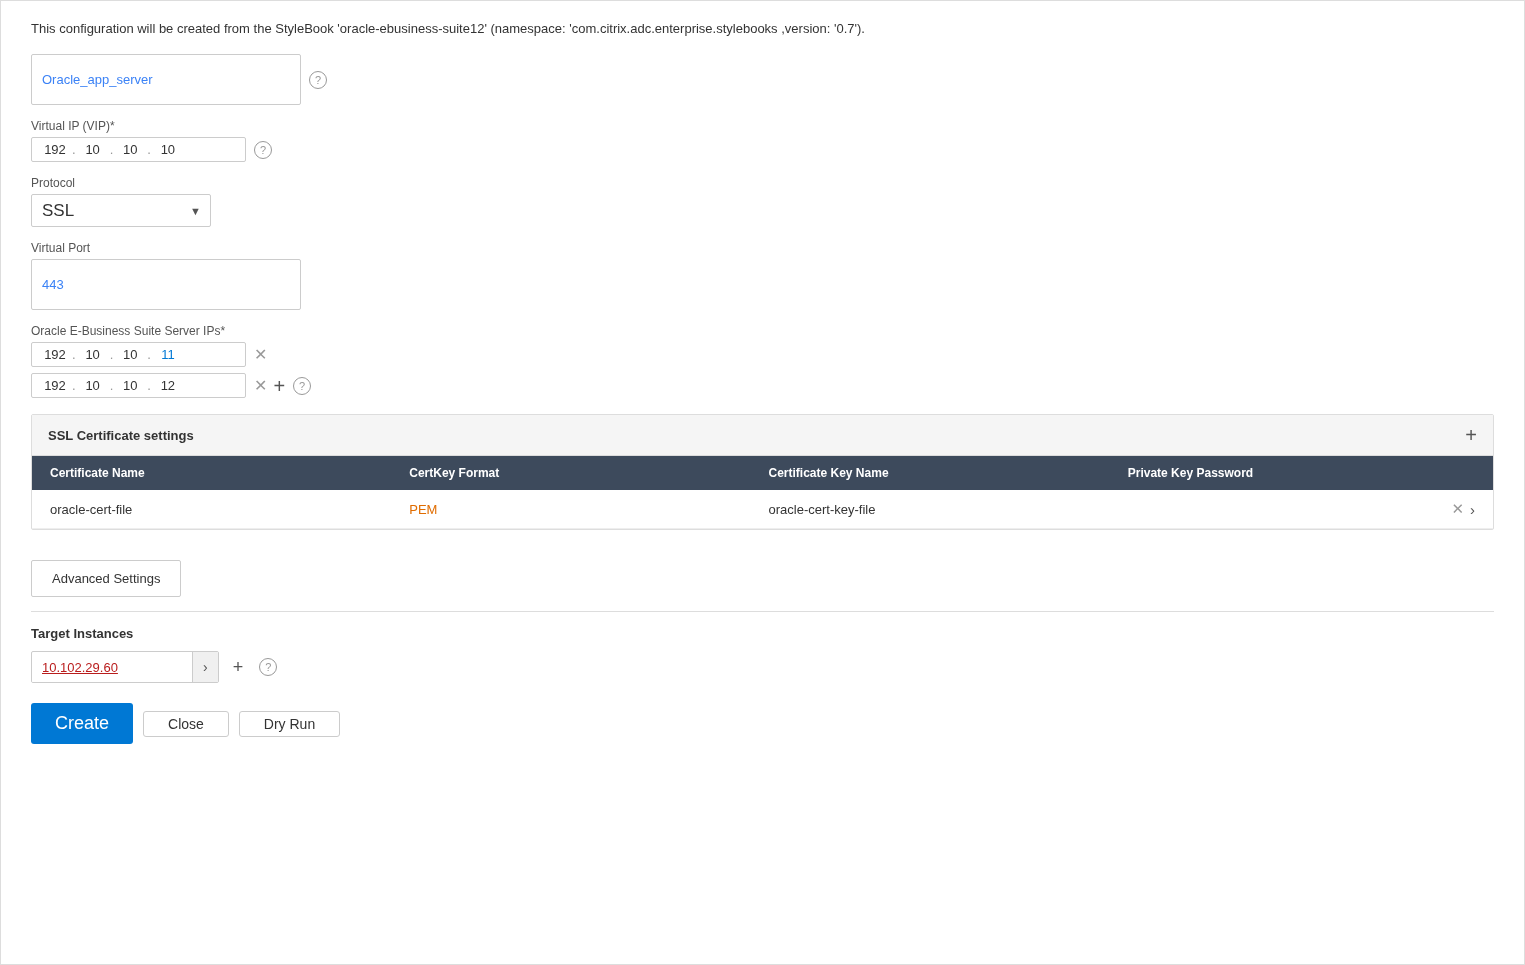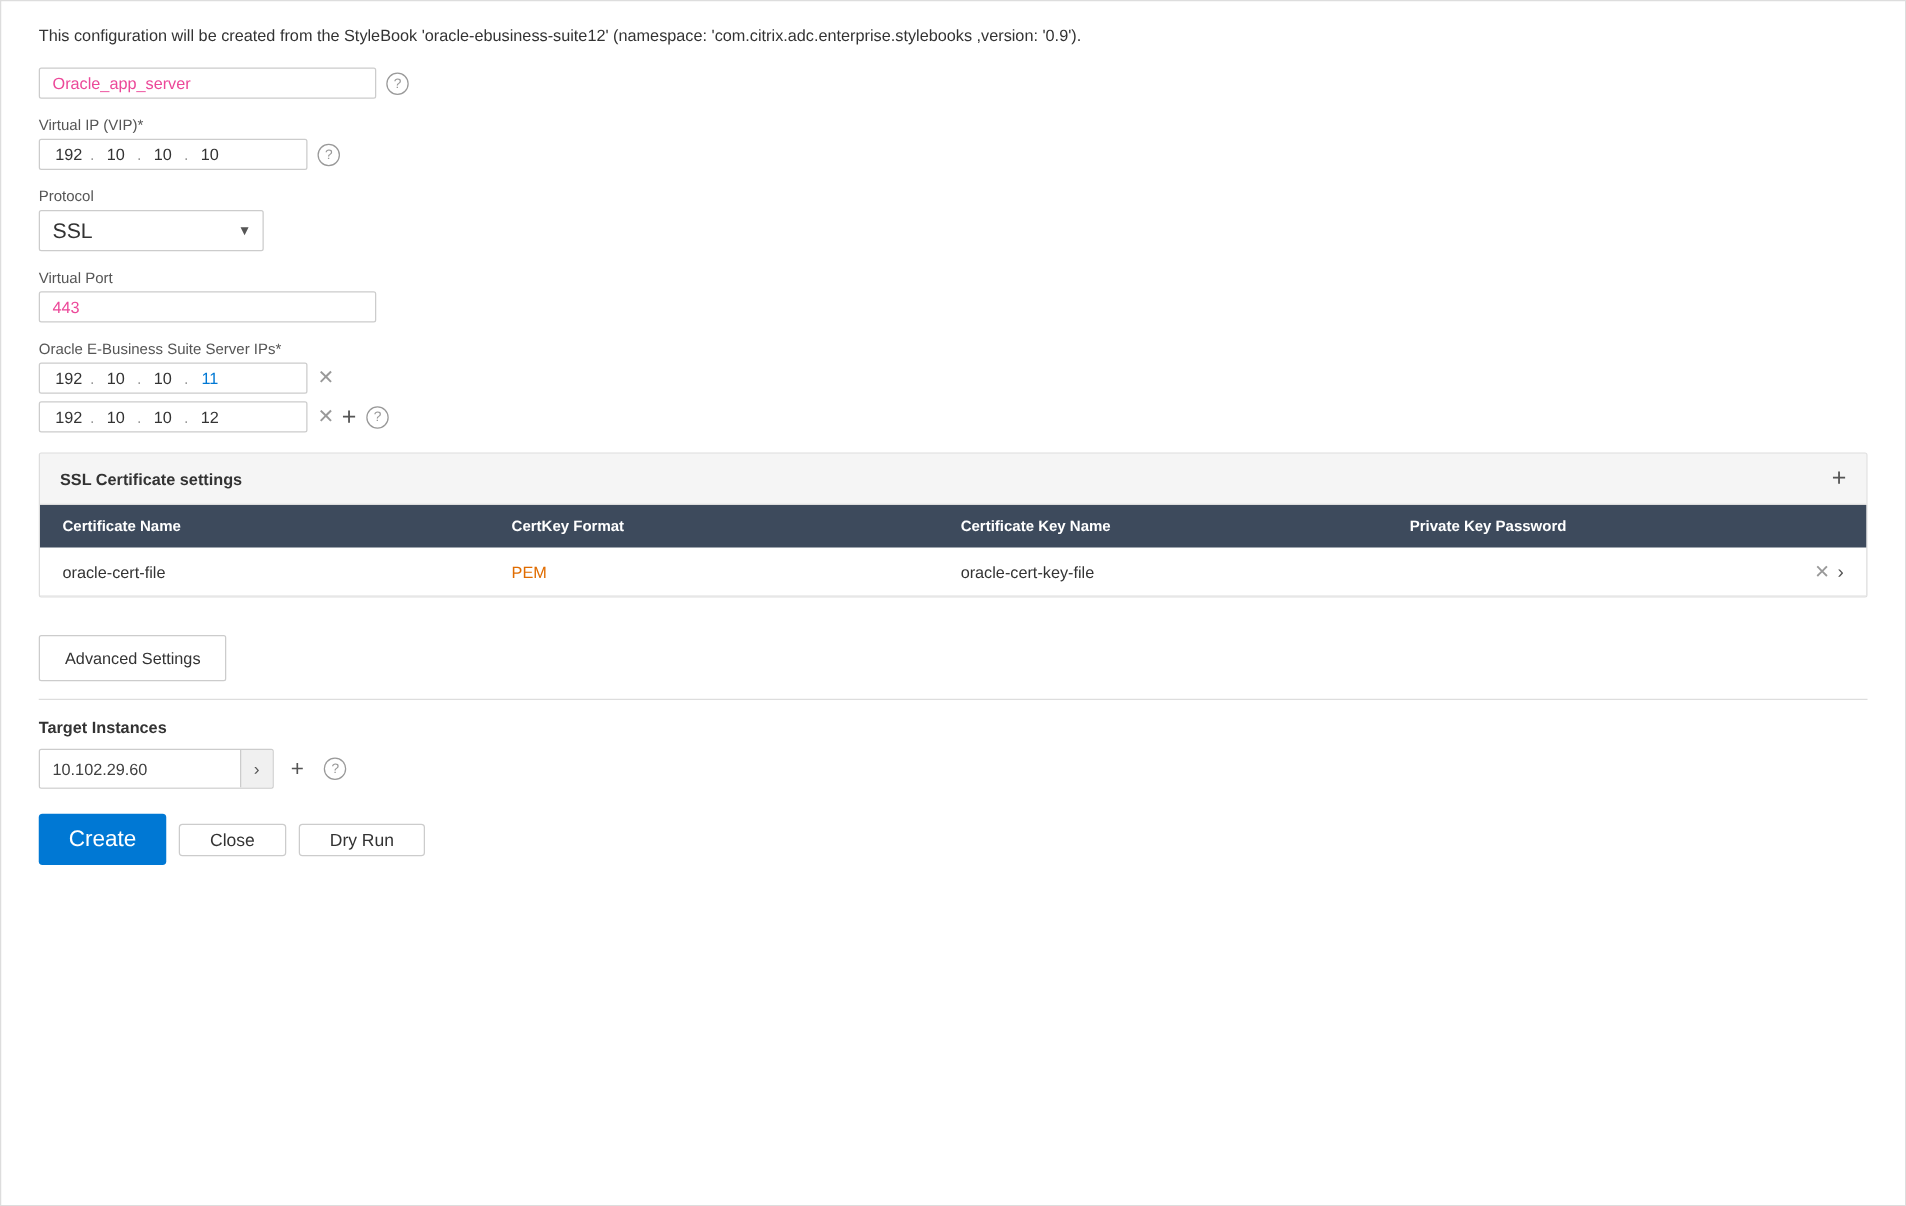--- a/index.html
+++ b/index.html
@@ -22,23 +22,23 @@
       margin-bottom: 18px;
     }
     .field-label {
       font-size: 12px;
       color: #555;
       margin-bottom: 4px;
     }
     .text-input {
       border: 1px solid #ccc;
       border-radius: 2px;
-      padding: 4px 10px;
-      font-size: 13px;
-      color: #ec4899;
+      padding: 17px 10px;
+      font-size: 13px;
+      color: #3b82f6;
       outline: none;
     }
     .field-row {
       display: flex;
       align-items: center;
       margin-bottom: 14px;
     }
     .help-icon {
       display: inline-flex;
       align-items: center;
@@ -214,22 +214,23 @@
       align-items: center;
       border: 1px solid #ccc;
       border-radius: 2px;
       overflow: hidden;
     }
     .target-input {
       border: none;
       outline: none;
       padding: 7px 10px;
       font-size: 13px;
-      color: #404040;
+      color: #b91c1c;
       width: 160px;
+      text-decoration: underline;
     }
     .target-chevron {
       background: #f0f0f0;
       border-left: 1px solid #ccc;
       padding: 7px 10px;
       cursor: pointer;
       color: #555;
       font-size: 14px;
     }
     
@@ -257,21 +258,21 @@
       padding: 4px 24px;
       font-size: 14px;
       cursor: pointer;
     }
   </style>
 </head>
 <body>
 
 <div class="page-wrapper">
 
-  <div class="info-text">This configuration will be created from the StyleBook 'oracle-ebusiness-suite12' (namespace: 'com.citrix.adc.enterprise.stylebooks ,version: '0.9').</div>
+  <div class="info-text">This configuration will be created from the StyleBook 'oracle-ebusiness-suite12' (namespace: 'com.citrix.adc.enterprise.stylebooks ,version: '0.7').</div>
 
   <div class="field-row">
     <input class="text-input" type="text" style="width: 270px;" value="Oracle_app_server">
     <span class="help-icon">?</span>
   </div>
 
   <div class="field-label">Virtual IP (VIP)*</div>
   <div class="field-row">
     <div class="ip-field">
       <input type="text" value="192" style="">

